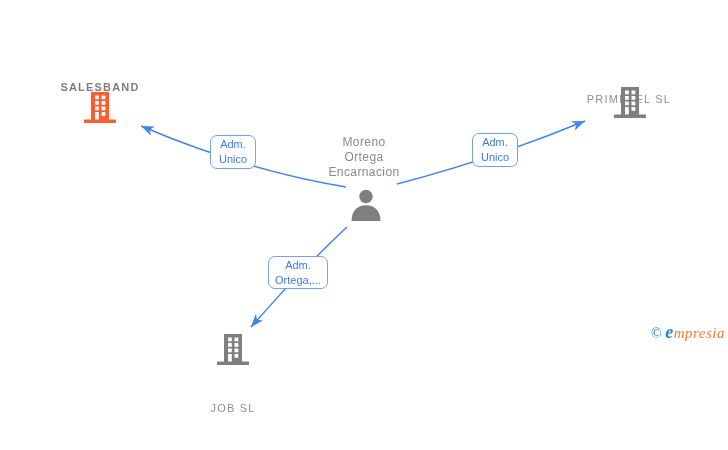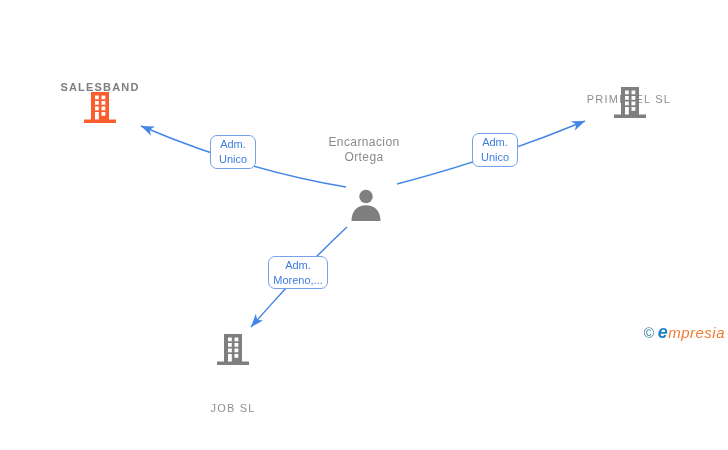--- a/index.html
+++ b/index.html
@@ -26,21 +26,21 @@
   .edge-label{
     position:absolute;box-sizing:border-box;
     background:#ffffff;border:1.5px solid var(--edge-label-border);
     border-radius:7px;color:var(--edge-label-text);
     font-size:11px;line-height:15px;text-align:center;
     display:flex;flex-direction:column;justify-content:center;align-items:center;
   }
 
   .watermark{
     position:absolute;right:3px;bottom:3px;
-    font-family:Liberation Sans, sans-serif;font-style:italic;
+    font-family:Liberation Serif, serif;font-style:italic;
     font-size:15px;letter-spacing:0.5px;white-space:nowrap;
   }
   .watermark .copy{color:var(--logo-copyright);font-style:normal;font-size:14px;margin-right:3px;}
   .watermark .brand-e{color:var(--logo-e-blue);font-size:18px;font-weight:bold;}
   .watermark .brand-rest{color:var(--logo-orange);}
 </style>
 </head>
 <body>
 
 <div class="canvas">
@@ -116,42 +116,43 @@
         <rect x="13" y="22" width="3.8" height="7.5"></rect>
         <rect x="19.5" y="22" width="3.8" height="3.8"></rect>
       </g>
     </svg>
   </div>
   <div class="node-label" style="left:163px;top:373px;width:140px;">
     <div>JOB SL</div>
   </div>
 
   <div class="person-label" style="left:294px;top:135px;width:140px;">
+    <div>Moreno</div>
+    <div>Ortega</div>
     <div>Encarnacion</div>
-    <div>Ortega</div>
   </div>
   <div class="icon-box" style="left:349px;top:188px;">
     <svg width="34" height="34" viewBox="0 0 34 34">
       <g fill="var(--icon-gray)">
         <circle cx="17" cy="8.5" r="6.7"></circle>
         <path d="M2.5,33 C2.5,22.5 8.5,17.2 17,17.2 C25.5,17.2 31.5,22.5 31.5,33 Z"></path>
       </g>
     </svg>
   </div>
 
   <div class="edge-label" style="left:210px;top:135px;width:46px;height:34px;">
     <div>Adm.</div>
     <div>Unico</div>
   </div>
   <div class="edge-label" style="left:472px;top:133px;width:46px;height:34px;">
     <div>Adm.</div>
     <div>Unico</div>
   </div>
   <div class="edge-label" style="left:268px;top:256px;width:60px;height:33px;">
     <div>Adm.</div>
-    <div>Moreno,...</div>
+    <div>Ortega,...</div>
   </div>
 
   <div class="watermark">
     <span class="copy">©</span><span class="brand-e">e</span><span class="brand-rest">mpresia</span>
   </div>
 
 </div>
 
 </body></html>

